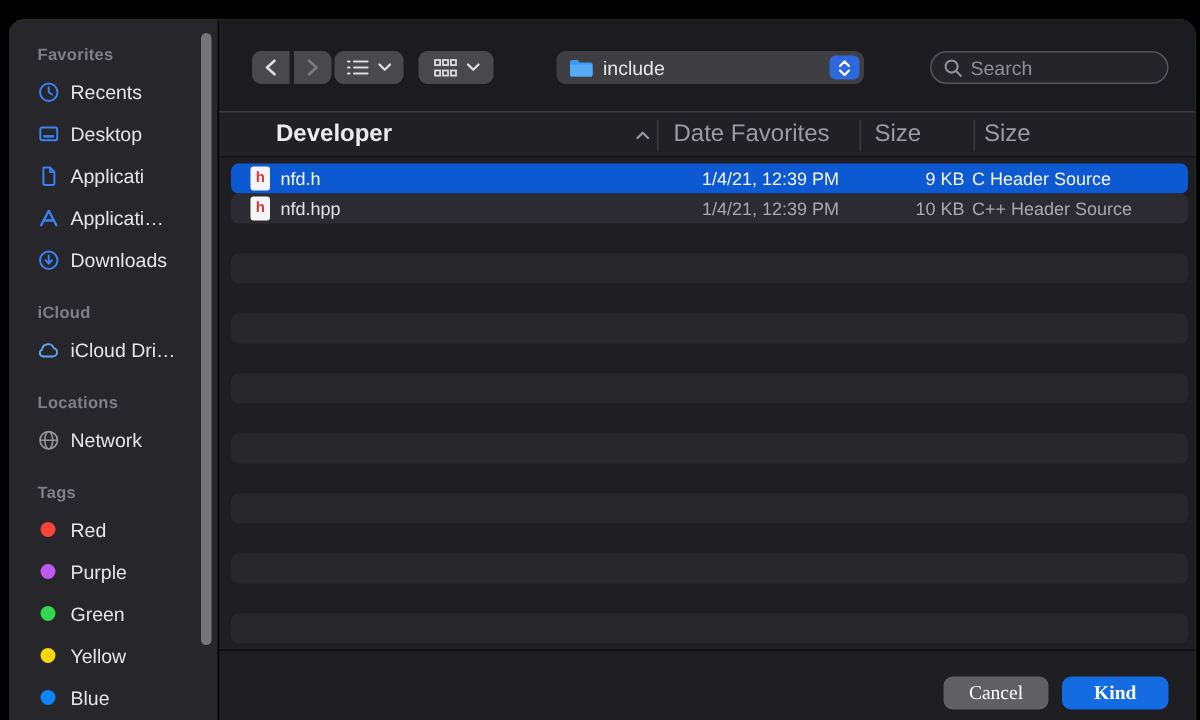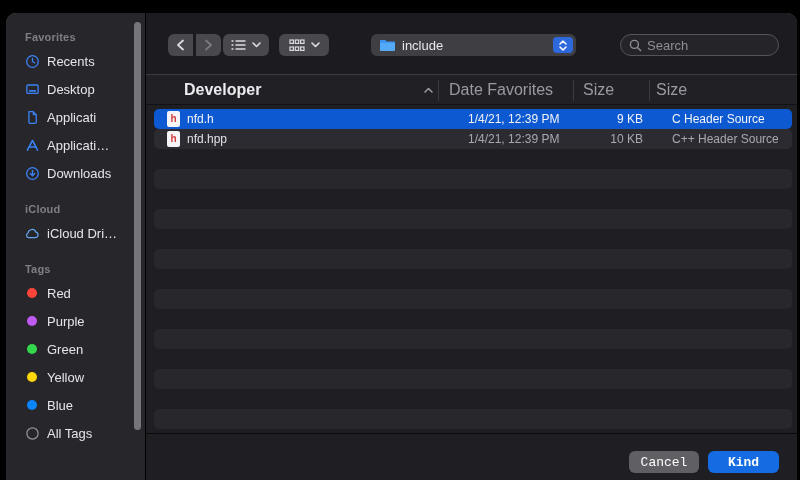--- a/index.html
+++ b/index.html
@@ -55,29 +55,29 @@
 
   .list { position:relative; flex:1; background:#1e1e23; padding-top:4px; overflow:hidden; }
   .row, .stripe { position:relative; height:20px; margin:0 5px 0 8px; border-radius:5px; }
   .stripe { background:#27272c; margin-top:20px; }
   .row.alt { background:#2b2b31; }
   .row.selected { background:#0c59d2; }
   .row .cell { position:absolute; top:0; height:20px; line-height:20px; font-size:12px; color:#a8a8ae; white-space:nowrap; }
   .row .c-name { left:33px; color:#e2e2e6; }
   .row .c-date { left:314px; }
   .row .c-size { left:400px; width:89px; text-align:right; }
-  .row .c-kind { left:518px; }
+  .row .c-kind { left:494px; }
   .row.selected .cell { color:#f4f4f6; }
   .ficon { position:absolute; left:13px; top:2px; width:13px; height:16px; background:#f5f5f7; border-radius:2px;
            display:flex; align-items:center; justify-content:center; }
   .ficon i { font-style:normal; font-weight:700; font-size:10px; color:#d43b3c; line-height:1; }
 
   .footer { position:relative; height:57px; flex:0 0 57px; background:#1e1e23; border-top:1px solid #0a0a0c; }
   .btn { position:absolute; top:17px; height:22px; border:none; border-radius:6px; font-size:13px;
-         color:#fff; font-family:Liberation Mono, monospace; cursor:pointer; }
+         color:#fff; font-family:Liberation Serif, serif; cursor:pointer; }
   .btn-cancel { left:483px; width:70px; background:#5f5f64; }
   .btn-open   { left:562px; width:71px; background:#146be2; font-weight:700; }
 
   svg { display:block; }
 </style>
 </head>
 <body>
 
 <div class="stage">
   <div class="window">
@@ -138,20 +138,33 @@
           </div>
           <div class="sb-section">
             <div class="sb-section-title">iCloud</div>
             <div class="sb-item">
               <span class="icon">
                 <svg width="17" height="13" viewBox="0 0 17 12">
                   <path d="M4.6 10.4 h7.6 a3 3 0 0 0 .4 -5.9 A4.3 4.3 0 0 0 4.3 5.5 a2.6 2.6 0 0 0 .3 4.9 Z" fill="none" stroke="#62a8f0" stroke-width="1.3" stroke-linejoin="round"></path>
                 </svg>
               </span>
               <span class="lbl">iCloud Dri…</span>
+            </div>
+          </div>
+          <div class="sb-section">
+            <div class="sb-section-title">Locations</div>
+            <div class="sb-item">
+              <span class="icon">
+                <svg width="15" height="15" viewBox="0 0 16 16">
+                  <circle cx="8" cy="8" r="6.2" fill="none" stroke="#96969b" stroke-width="1.2"></circle>
+                  <ellipse cx="8" cy="8" rx="2.8" ry="6.2" fill="none" stroke="#96969b" stroke-width="1.1"></ellipse>
+                  <line x1="1.8" y1="8" x2="14.2" y2="8" stroke="#96969b" stroke-width="1.1"></line>
+                </svg>
+              </span>
+              <span class="lbl">Network</span>
             </div>
           </div>
           <div class="sb-section">
             <div class="sb-section-title">Tags</div>
             <div class="sb-item">
               <span class="icon">
                 <span class="tag-dot" style="background: rgb(255, 69, 58);"></span>
               </span>
               <span class="lbl">Red</span>
             </div>

